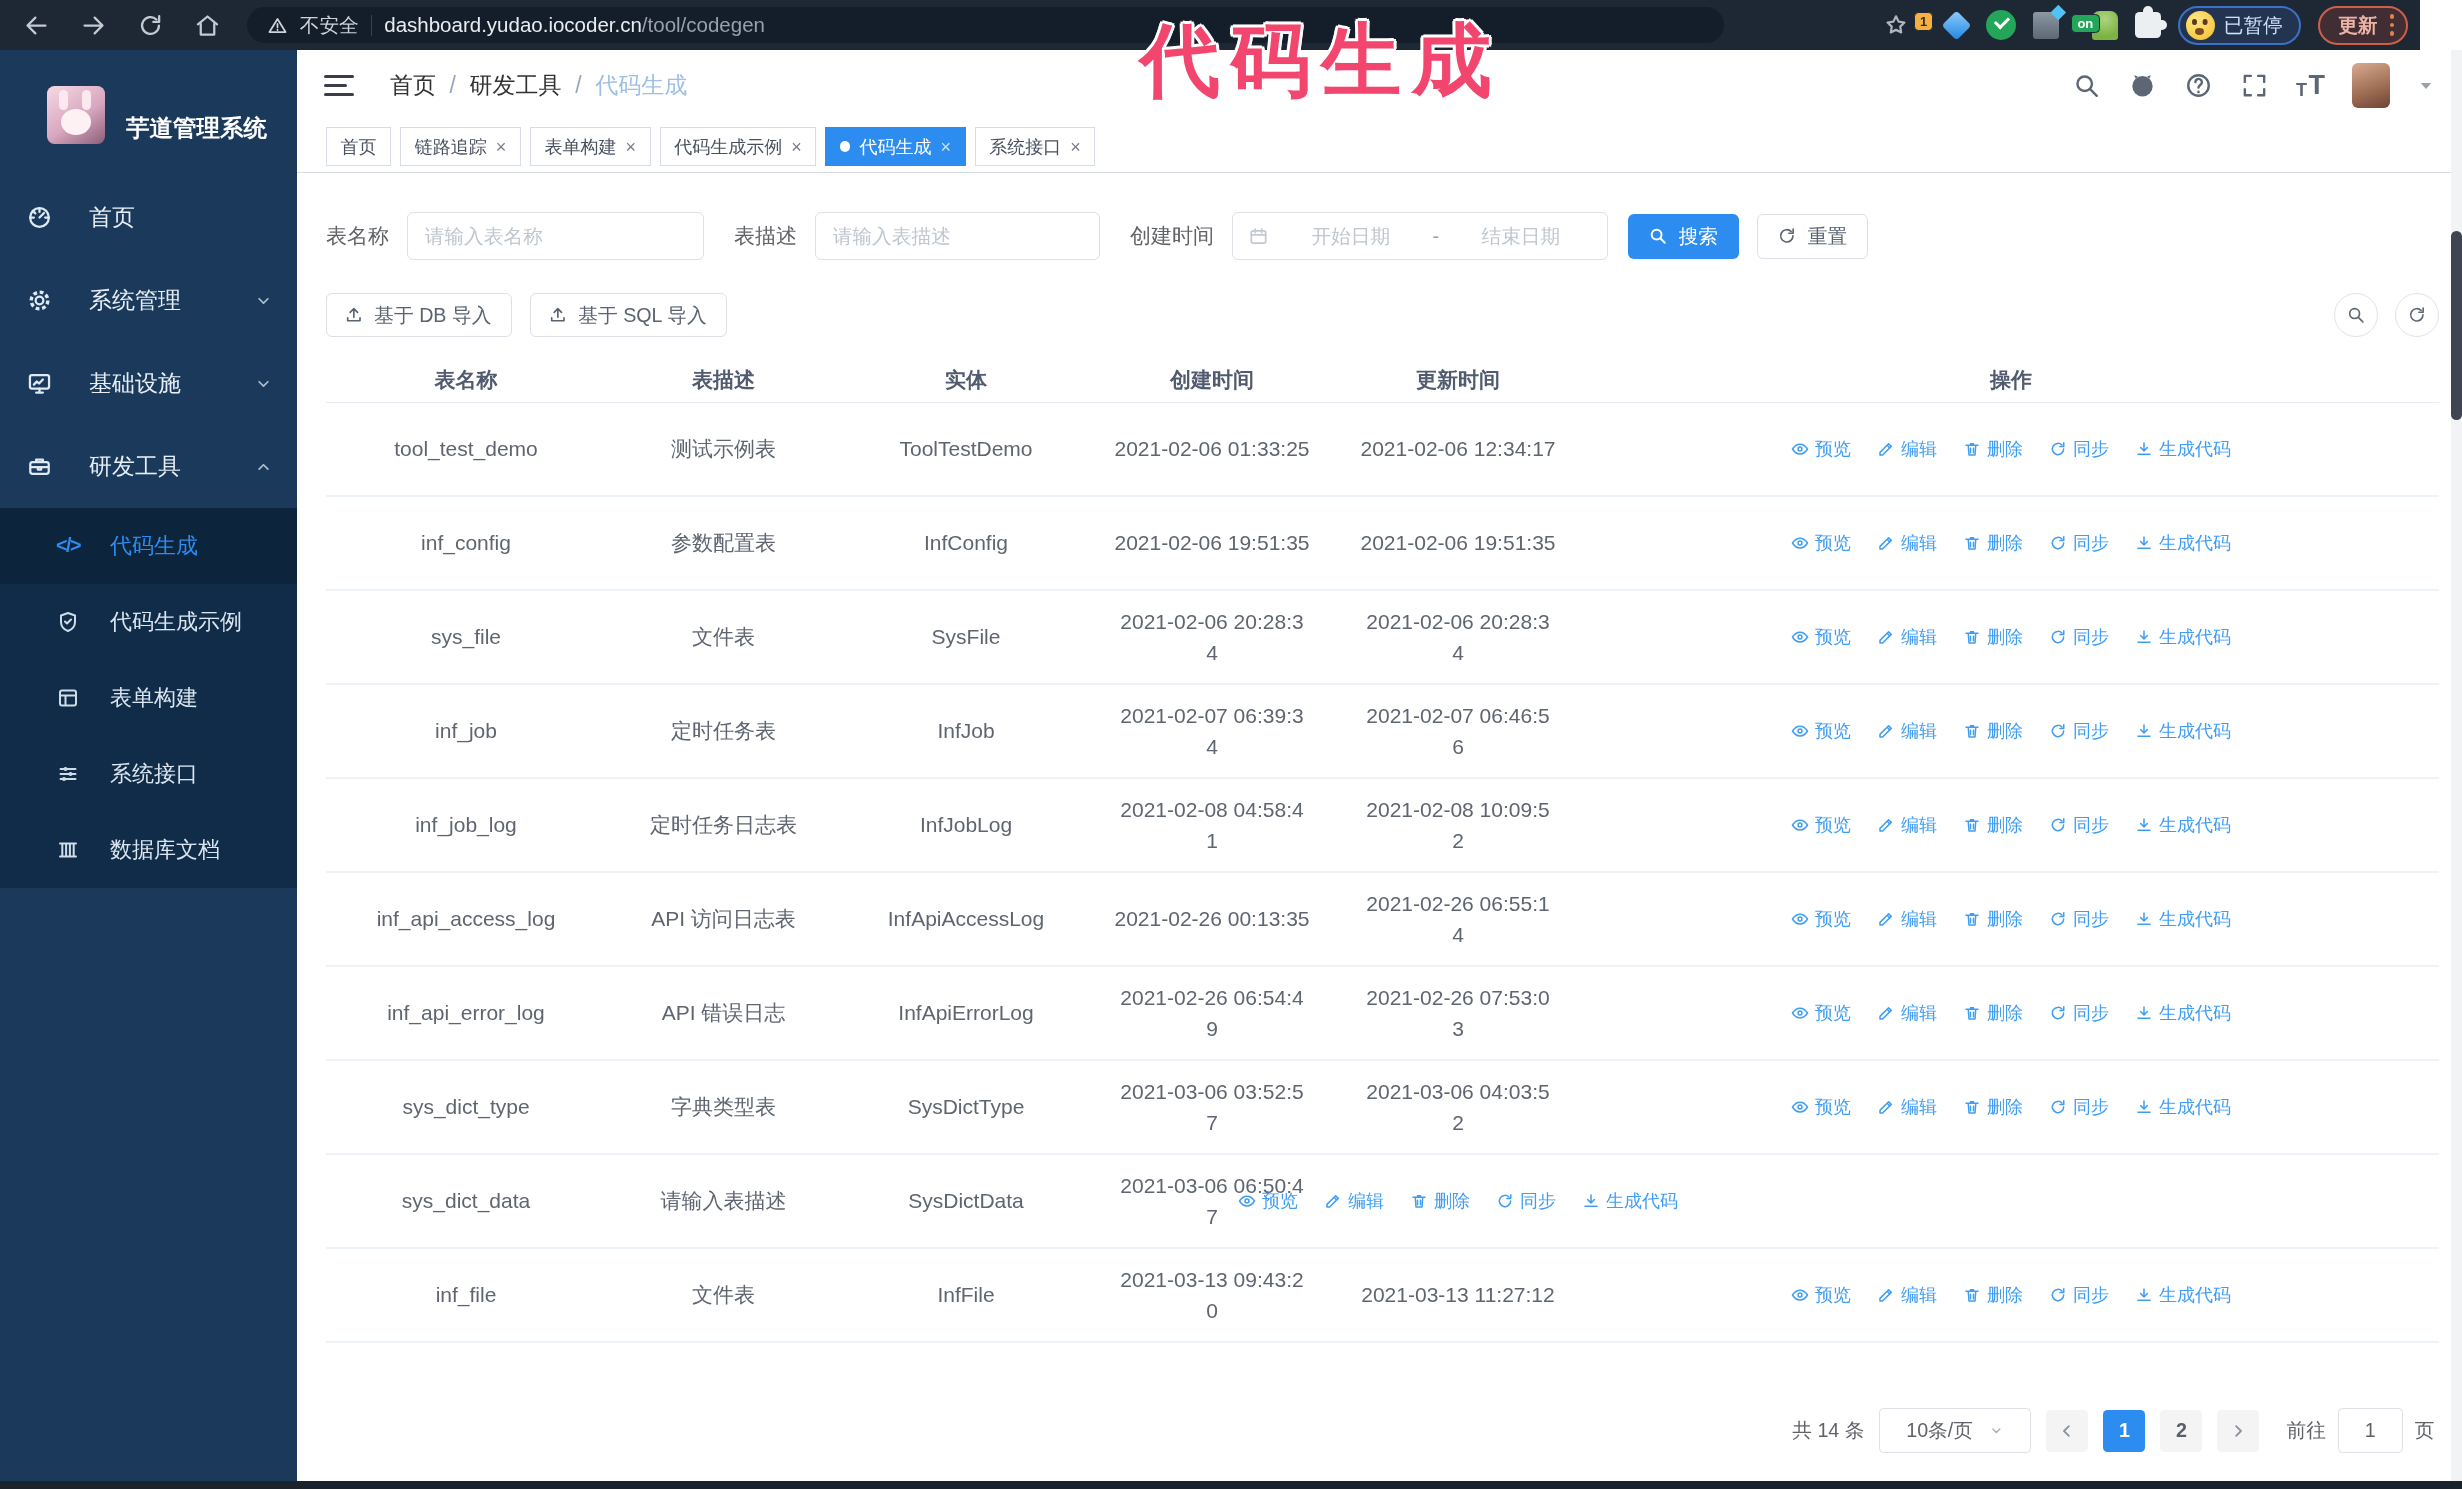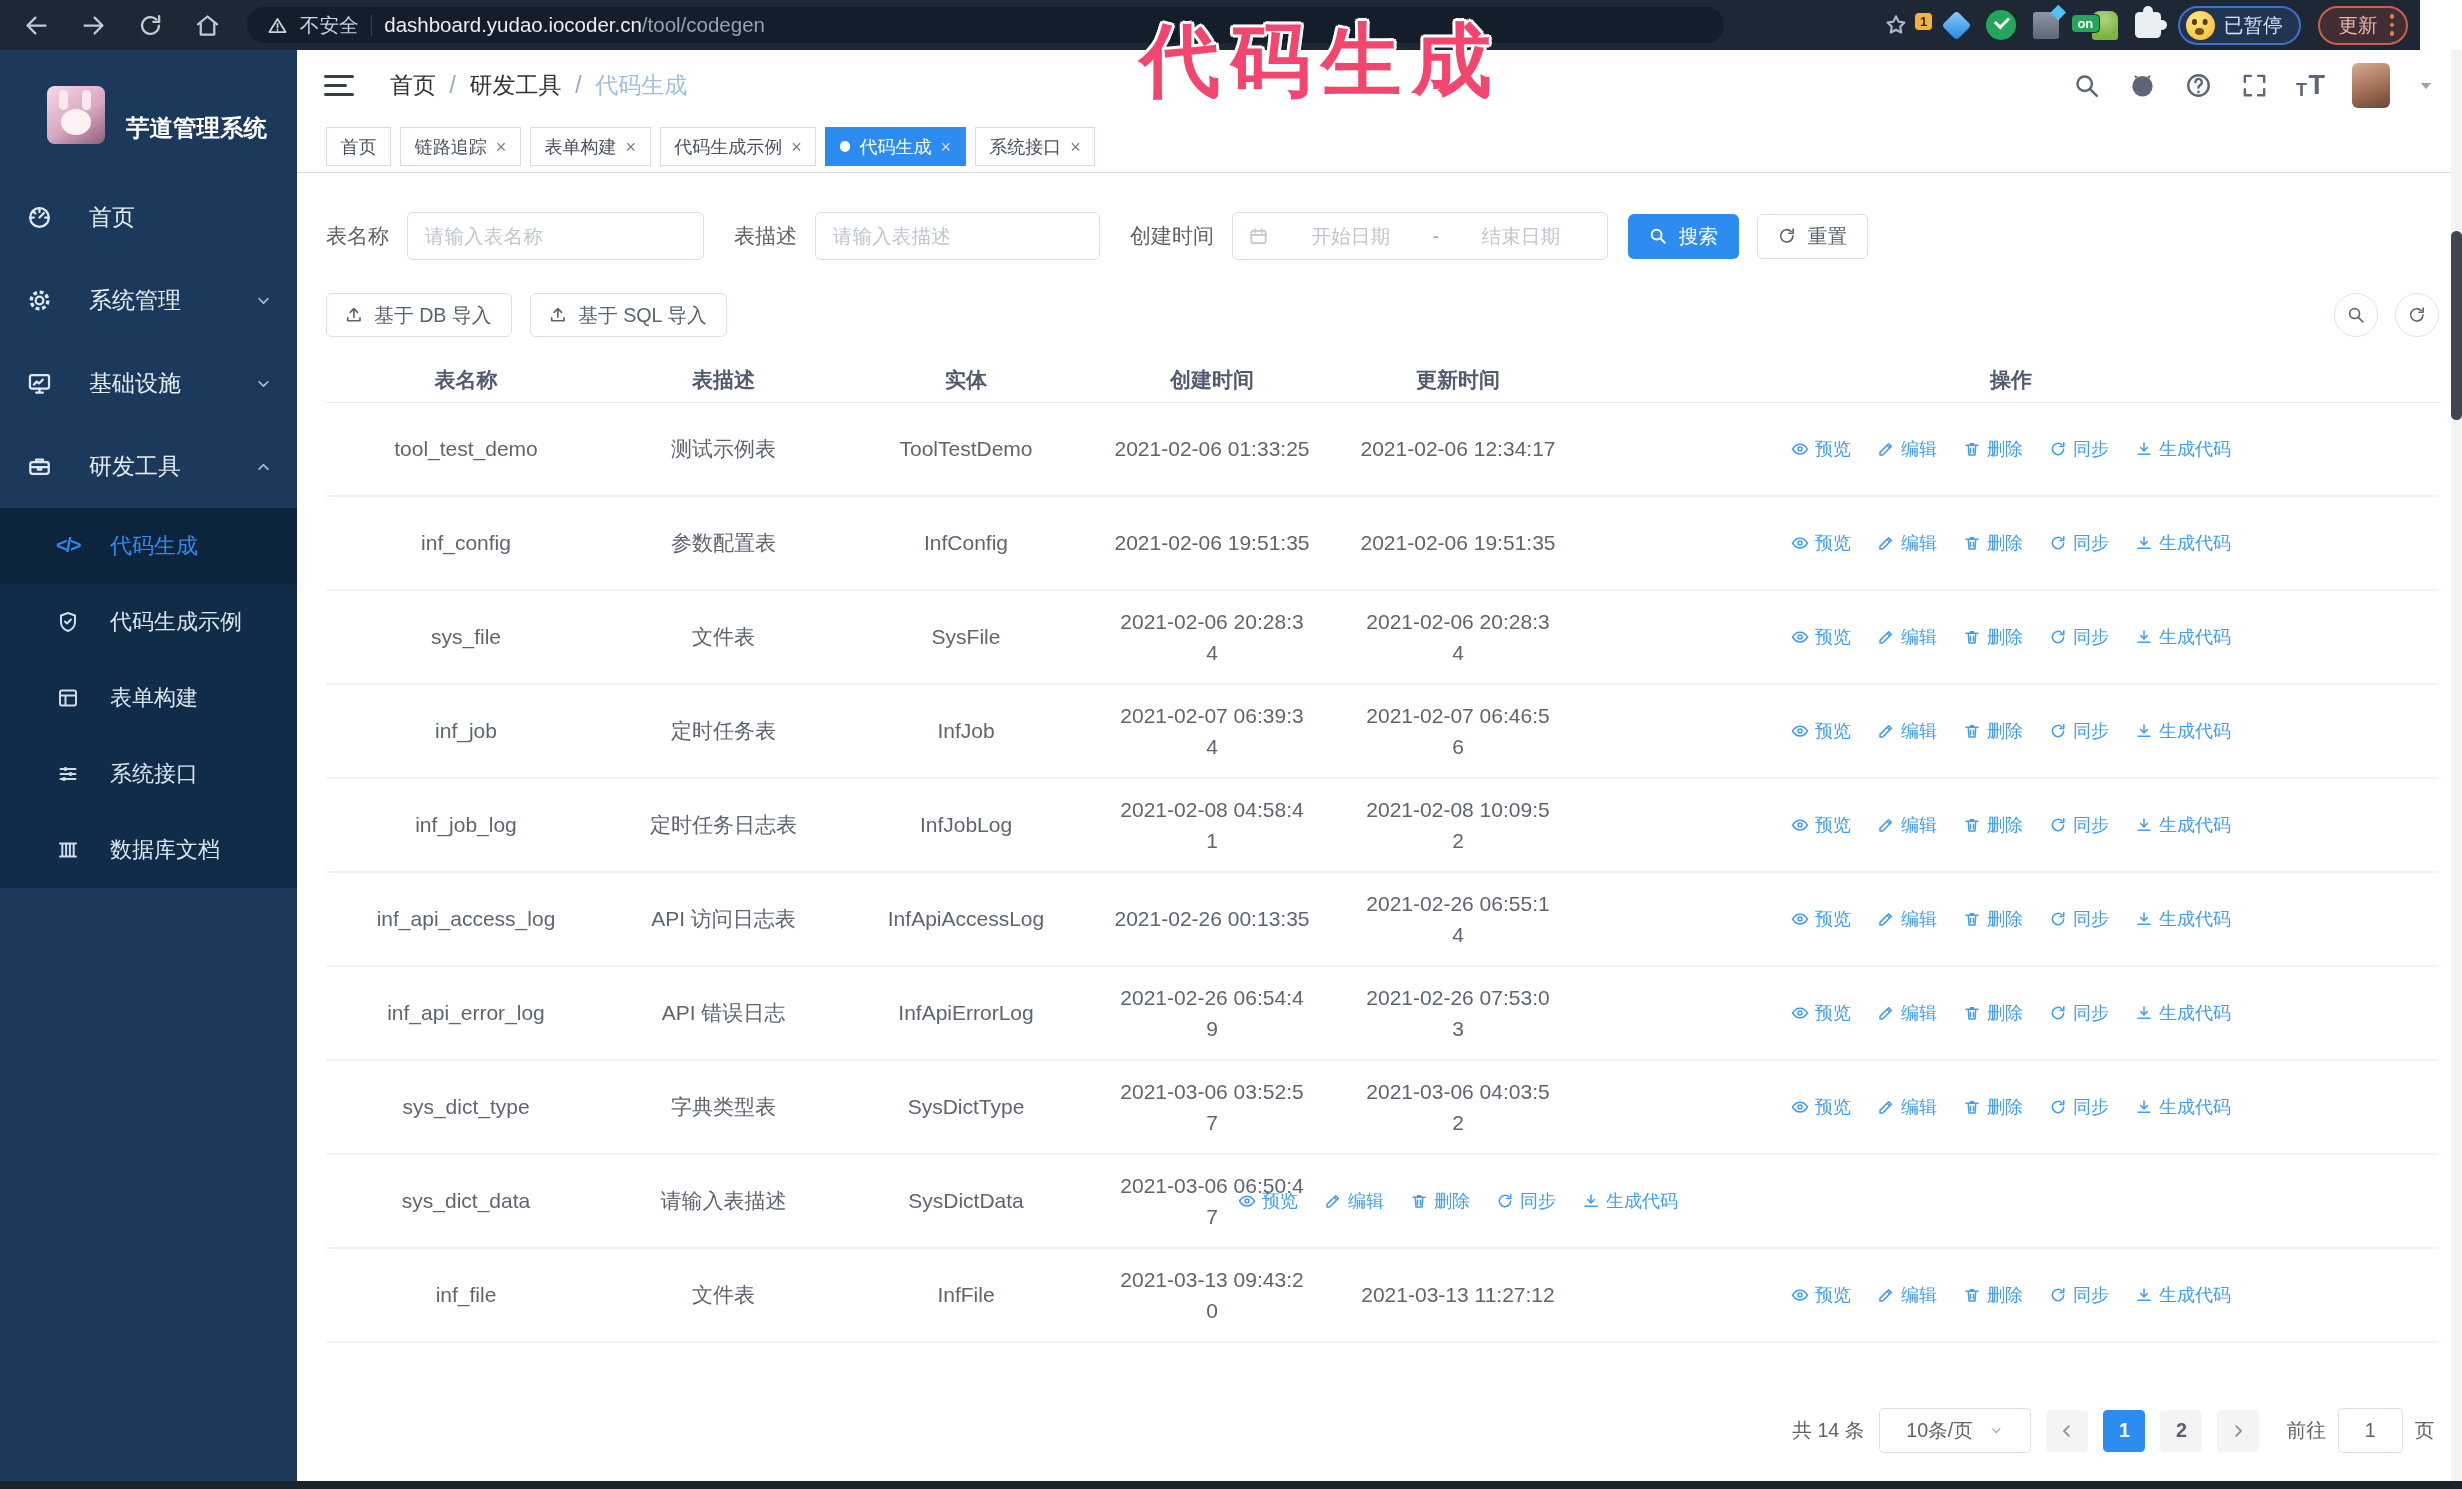--- a/index.html
+++ b/index.html
@@ -36,21 +36,21 @@
   .ext7 { width:26px; height:26px; background:#eceff1; border-radius:4.5px; position:relative; }
   .ext7::before { content:""; position:absolute; top:-6px; left:7.6px; width:10.6px; height:10.6px; border-radius:50%; background:#eceff1; }
   .ext7::after { content:""; position:absolute; right:-6px; top:7.6px; width:10.6px; height:10.6px; border-radius:50%; background:#eceff1; }
   .pill-badge { height:39px; border-radius:21px; display:flex; align-items:center; }
   .paused-pill { border:2.3px solid #3b72c8; background:#223450; padding:0 16.7px 0 6px; gap:9px; }
   .paused-pill .label { color:#cfe2f8; font-size:19.7px; }
   .emoji-face { width:29px; height:29px; border-radius:50%; background:radial-gradient(circle at 35% 30%,#ffe680,#f7c948 70%,#eab308); position:relative; }
   .emoji-face::before { content:""; position:absolute; left:6.8px; top:8.3px; width:4.5px; height:6px; background:#5b3a1e; border-radius:50%; box-shadow:10.6px 0 0 #5b3a1e; }
   .emoji-face::after { content:""; position:absolute; left:9.8px; top:17.4px; width:9px; height:6.8px; background:#7a4a22; border-radius:50%; }
   .update-pill { border:2.3px solid #cf5f48; background:#412e34; padding:0 12px 0 18px; gap:12px; }
-  .update-pill .label { color:#ecb3a6; font-size:19.7px; }
+  .update-pill .label { color:#ecb3a6; font-size:19.7px;font-weight:bold; }
   .vdots { display:flex; flex-direction:column; gap:3.8px; }
   .vdots i { width:4.5px; height:4.5px; border-radius:50%; background:#e2814e; }
 
   
   .annotation { position:absolute; left:1140px; top:7.6px; z-index:60; font-size:80px; font-weight:700; letter-spacing:10.6px; color:#f3466e;
     text-shadow:-3px 0 0 #fff,3px 0 0 #fff,0 -3px 0 #fff,0 3px 0 #fff,-2.3px -2.3px 0 #fff,2.3px -2.3px 0 #fff,-2.3px 2.3px 0 #fff,2.3px 2.3px 0 #fff; }
 
   
   .app { position:absolute; top:50px; left:0; width:2462px; height:1432px; display:flex; }
 

